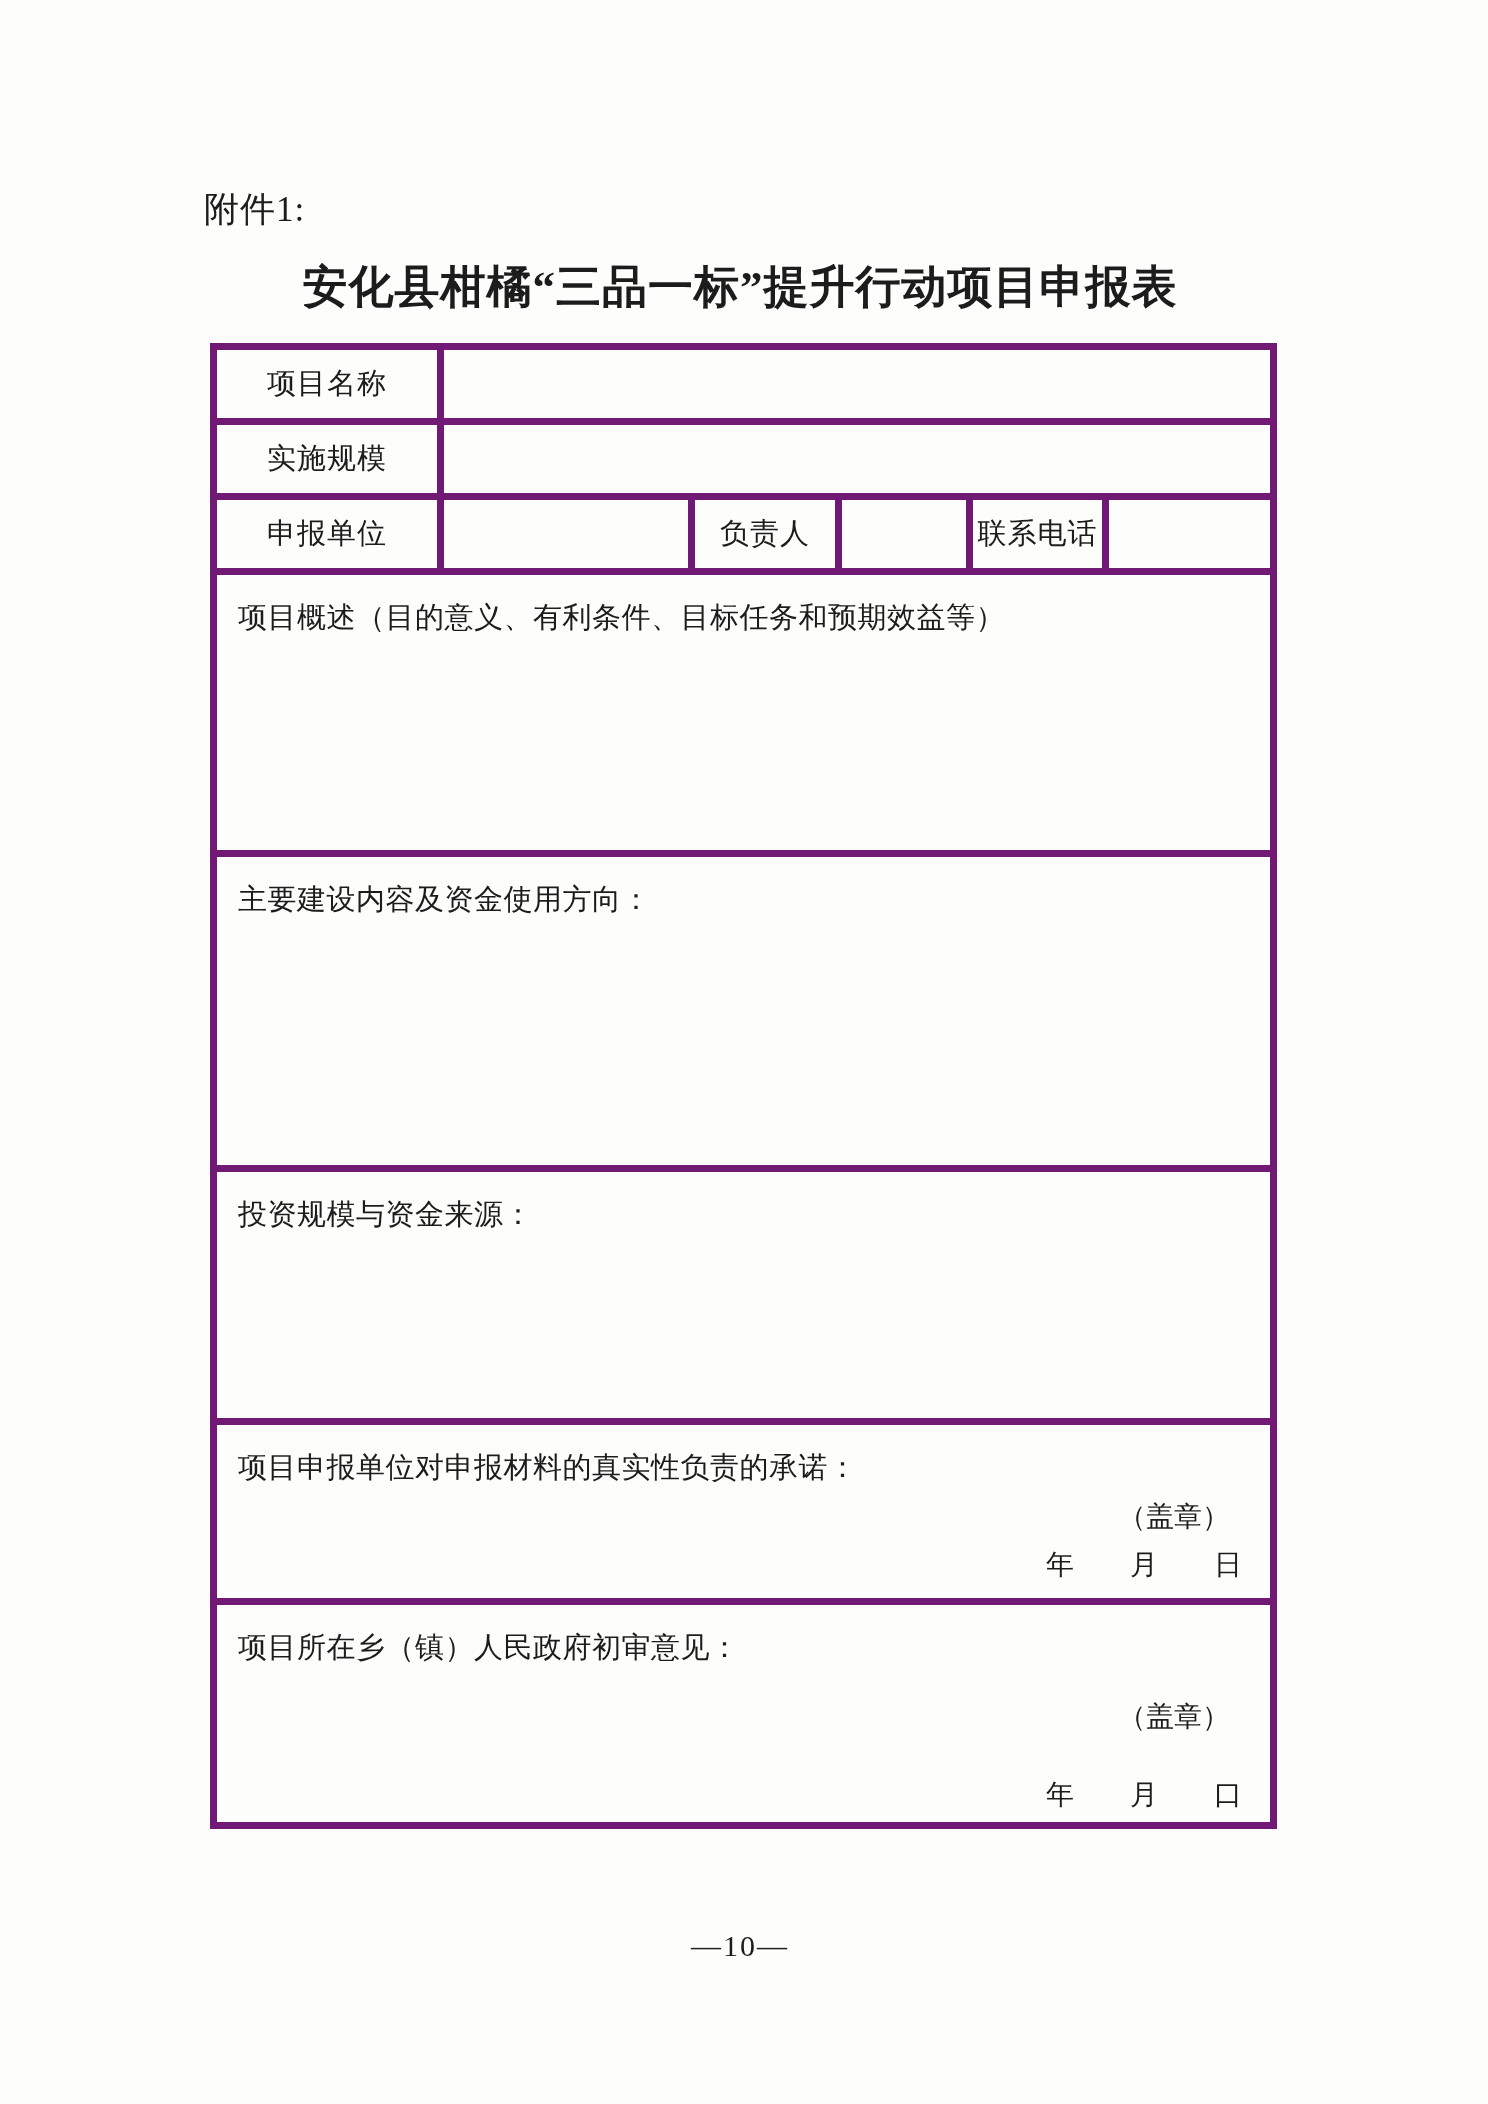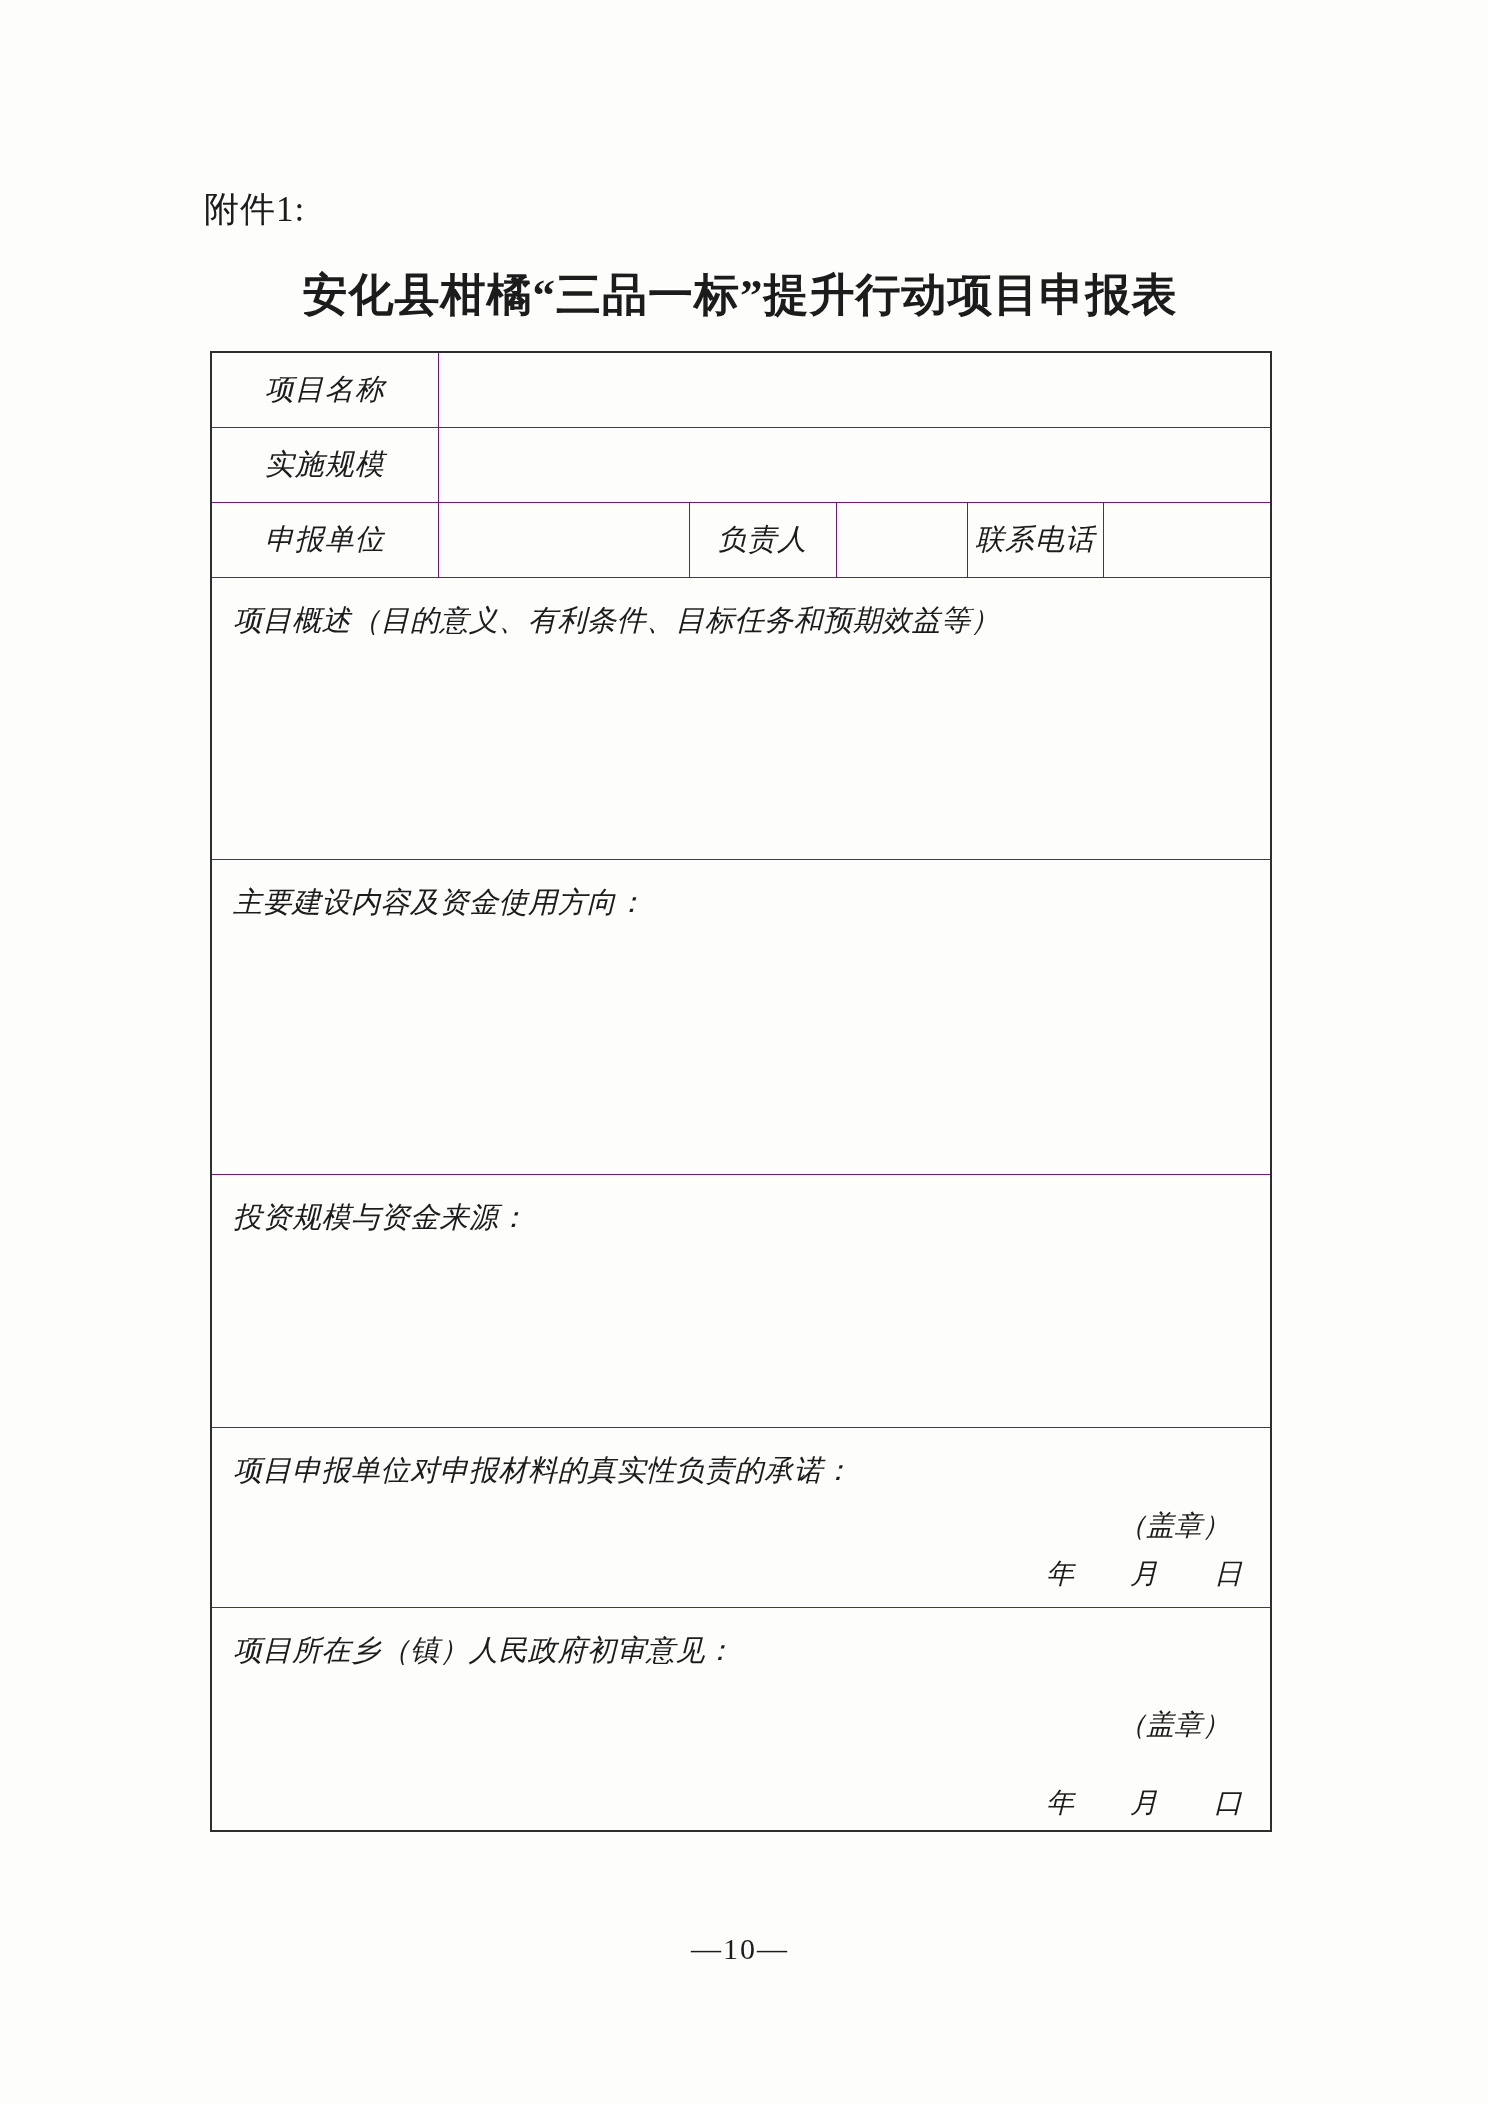--- a/index.html
+++ b/index.html
@@ -23,38 +23,37 @@
     top: 0;
     width: 1060px;
   }
   .attachment {
     margin-top: 186px;
     margin-left: -6px;
     font-size: 35px;
     letter-spacing: 1px;
   }
   .doc-title {
-    margin-top: 32px;
+    margin-top: 24px;
     text-align: center;
     font-size: 45px;
     font-weight: bold;
     letter-spacing: 1px;
     white-space: nowrap;
   }
   table.form {
     margin-top: 26px;
     width: 1060px;
     border-collapse: collapse;
     table-layout: fixed;
     border: 2px solid #2e2e2e;
   }
   table.form td {
-    border: 1px solid #701a75;
+    border: 7px solid #701a75;
     font-size: 29px;
-    font-style: italic;
   }
   td.lbl {
     text-align: center;
     vertical-align: middle;
     letter-spacing: 1px;
   }
   tr.info-row { height: 75px; }
   td.section {
     vertical-align: top;
     position: relative;

